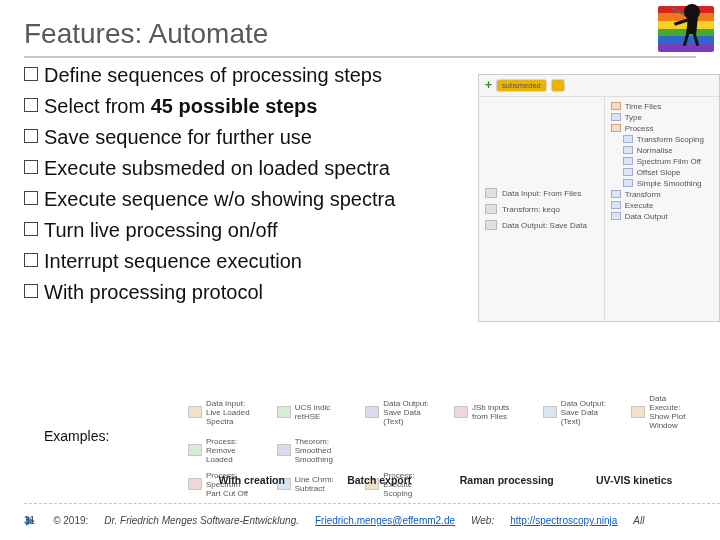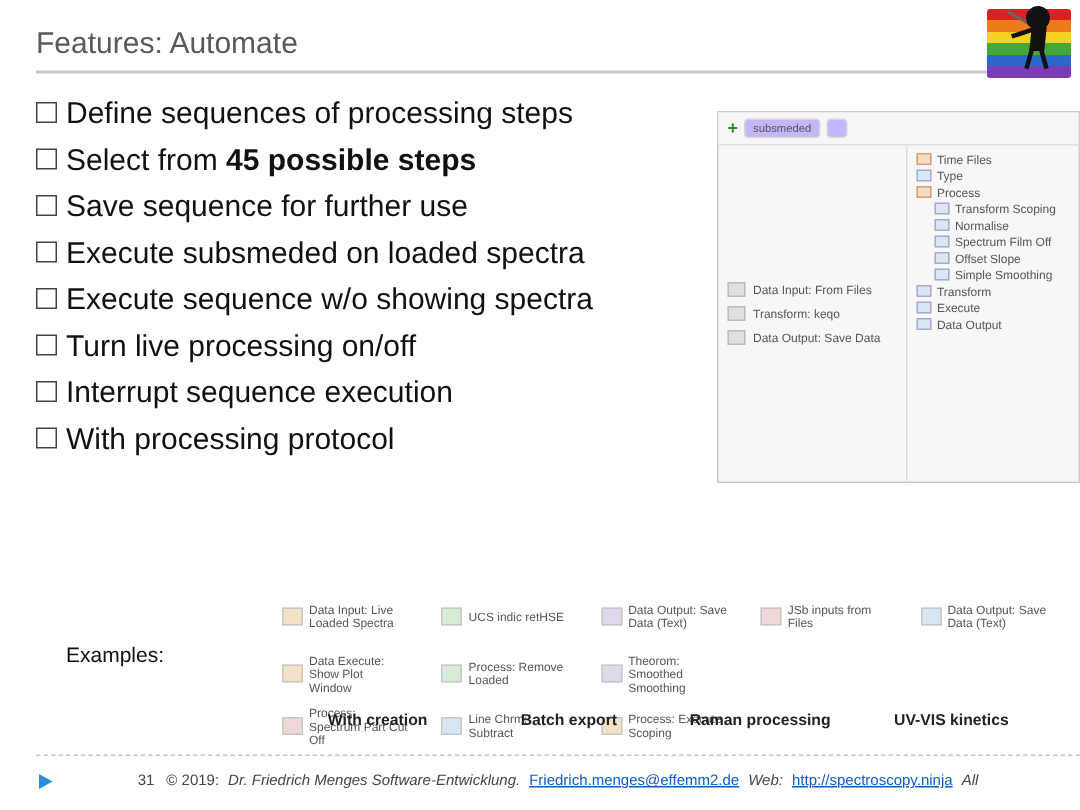--- a/index.html
+++ b/index.html
@@ -4,76 +4,76 @@
 <style>
   * { margin: 0; padding: 0; box-sizing: border-box; }
   body {
     width: 720px; height: 540px;
     font-family: Arial, Helvetica, sans-serif;
     background: #fff; color: #222;
     position: relative; overflow: hidden;
   }
   .slide { padding: 18px 24px 0 24px; height: 100%; position: relative; }
   .title {
-    font-size: 20px; color: #595959; font-weight: 400;
+    font-size: 28px; color: #595959; font-weight: 400;
     border-bottom: 2px solid #c9c9c9; padding-bottom: 6px;
-    margin-bottom: 12px;
+    margin-bottom: 2px;
   }
   .bullets { list-style: none; font-size: 20px; line-height: 1.55; color: #111; }
   .bullets li { display: flex; align-items: flex-start; gap: 6px; }
   .cb { width: 14px; height: 14px; border: 1.6px solid #444; margin-top: 7px; flex: 0 0 auto; }
   .bold { font-weight: 700; }
 
   .side-screenshot {
     position: absolute; top: 74px; right: 0;
     width: 242px; height: 248px;
     background: #f7f7f7; border: 1px solid #ccc;
     font-size: 8px; color: #555;
     display: flex; flex-direction: column;
   }
   .ss-toolbar { display:flex; gap:4px; padding:4px 6px; background:#f6f6f6; border-bottom:1px solid #e0e0e0;}
-  .pill { background:#c4b5fd; border:1px solid #d5d5d5; border-radius:3px; padding:1px 5px; color:#555; font-size:7.5px;}
+  .pill { background:#eab308; border:1px solid #d5d5d5; border-radius:3px; padding:1px 5px; color:#555; font-size:7.5px;}
   .ss-add { color:#2e8b28; font-weight:700; font-size:12px; line-height:1; }
   .ss-body { display:flex; flex:1; }
   .ss-left { flex:1.1; padding:4px 6px; display:flex; flex-direction:column; gap:6px;justify-content:center; }
   .ss-row { display:flex; align-items:center; gap:5px; }
   .micro-ic { width:12px; height:10px; background:#e0e0e0; border:1px solid #bbb; }
   .ss-right { flex:1; border-left:1px solid #ddd; padding:4px 6px; }
   .tree-item { display:flex; align-items:flex-start; gap:4px; padding:1px 0;}
   .ti-ic { width:10px; height:8px; background:#d8e6f5; border:1px solid #aac; }
   .ti-ic.o { background:#f6dcc0; border-color:#d6a070; }
 
   .examples-label { position:absolute; left:44px; bottom:96px; font-size:14px; color:#111; }
 
   .example-grid {
     position: absolute; left: 188px; bottom: 74px;
     width: 510px; height: 72px;
-    display: grid; grid-template-columns: 1fr 1fr 1fr 1fr 1fr; grid-template-rows: 1fr 1fr;
+    display: grid; grid-template-columns: 1fr 1fr 1fr 1fr 1fr 1fr; grid-template-rows: 1fr 1fr;
     gap: 4px 22px;
   }
   .ex-item { display:flex; align-items:center; gap:4px; font-size:8px; color:#555; }
   .ex-ic { width:14px; height:12px; background:#e4e4e4; border:1px solid #c7c7c7; flex:0 0 auto; }
   .ex-ic.a{background:#f3e1c8;} .ex-ic.b{background:#d6ecd6;}
   .ex-ic.c{background:#e0d8ee;} .ex-ic.d{background:#f0d8d8;}
   .ex-ic.e{background:#d6e6f3;}
 
   .captions {
     position:absolute; left:188px; bottom:54px;
     width:510px; display:grid; grid-template-columns:1fr 1fr 1fr 1fr;
     font-size:10.5px; font-weight:700; color:#222; text-align:center;
   }
 
   .footer-line {
     position:absolute; left:24px; right:0; bottom:36px;
     border-top:1px dashed #c5c5c5;
   }
   .footer {
     position:absolute; left:24px; right:0; bottom:14px;
-    display:flex; align-items:center; gap:6px;
-    font-size:10px; color:#444;justify-content:center;
+    display:flex; align-items:center; gap:16px;
+    font-size:10px; color:#444;
   }
   .slide-num { font-size:10px; color:#444; margin-right:2px;}
   .footer a { color:#0b5cc4; text-decoration:underline; }
   .footer .lbl { font-style: italic; }
 
   .ninja-logo {
     position:absolute; top:6px; right:6px;
     width:56px; height:46px;
   }
   .rainbow {

